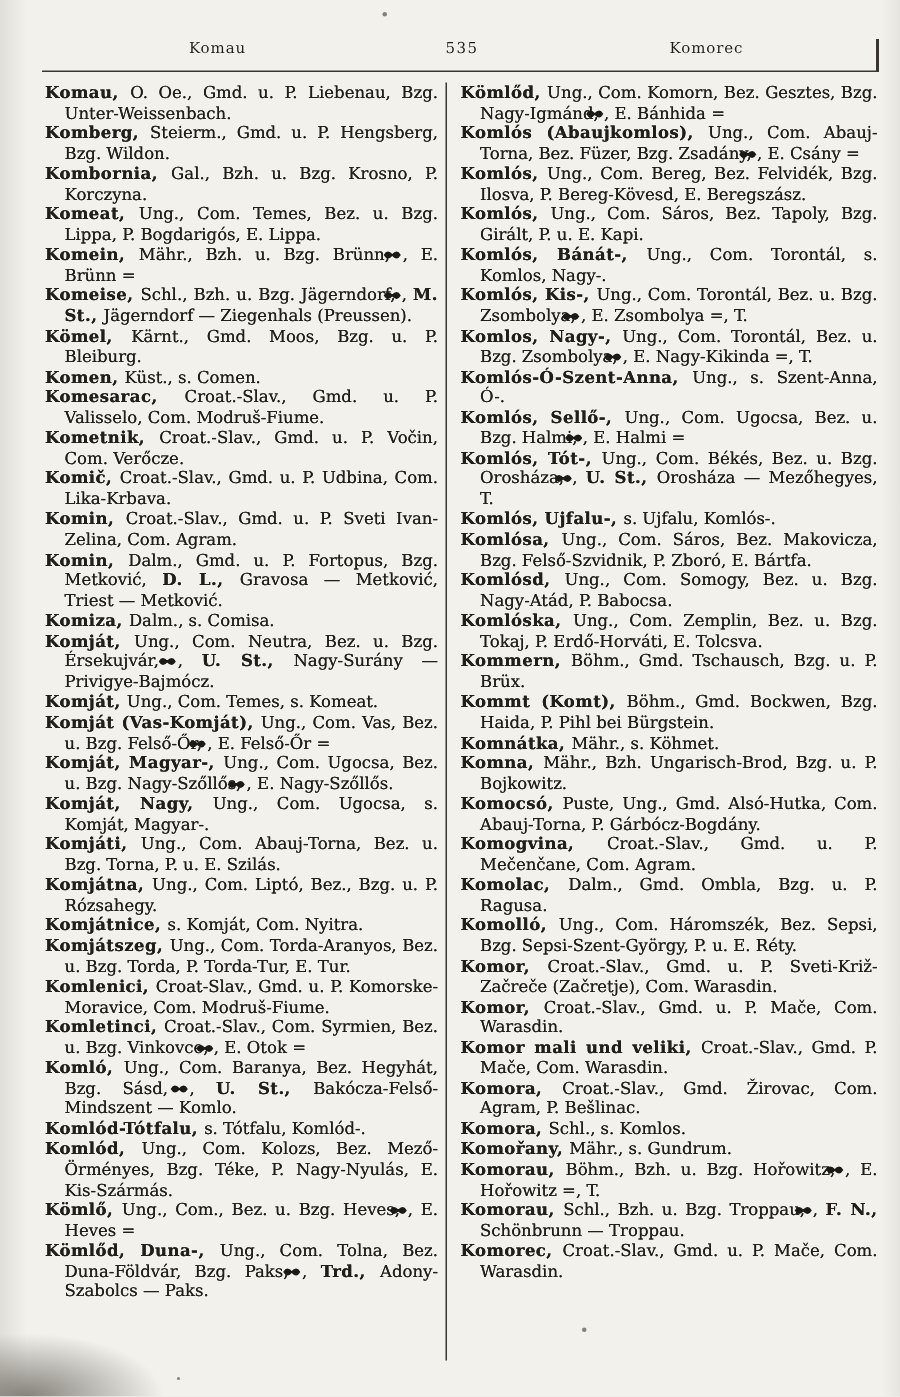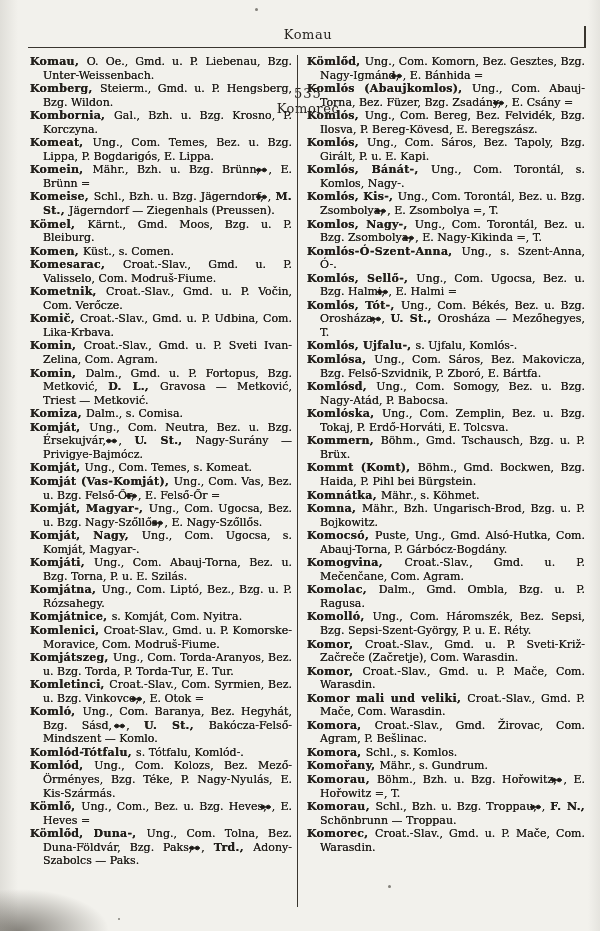--- a/index.html
+++ b/index.html
@@ -21,25 +21,25 @@
   
   .page::before{
     content:"";position:absolute;inset:0;pointer-events:none;
     background:
       linear-gradient(90deg, rgba(60,55,45,0.10), rgba(60,55,45,0) 3%),
       linear-gradient(270deg, rgba(60,55,45,0.07), rgba(60,55,45,0) 2%),
       radial-gradient(ellipse 130px 60px at 3% 100%, rgba(45,40,32,0.55), rgba(45,40,32,0) 70%);
   }
   .page-header{
     position:absolute;top:27px;left:30px;width:556px;
-    display:flex;align-items:center;
-    font-size:13px;letter-spacing:0.6px;flex-direction:column;
+    display:flex;align-items:flex-start;
+    font-size:10px;letter-spacing:0.6px;
   }
   .running-head{width:230px;text-align:center;}
-  .page-number{width:96px;text-align:center;letter-spacing:1px;margin-top:44px;}
+  .page-number{width:96px;text-align:center;letter-spacing:1px;}
   .header-rule{
     position:absolute;top:47px;left:28px;width:558px;height:0;
     border-top:1.6px solid var(--rule);
   }
   .columns{
     position:absolute;top:55px;left:30px;width:556px;
     display:flex;align-items:flex-start;
   }
   .col{
     font-size:11px;line-height:13.55px;
@@ -101,22 +101,22 @@
         <p class="entry"><span class="hw">Komját (Vas-Komját), </span><span class="reg">Ung.</span><span>, Com. Vas, Bez. u. Bzg. Felső-Őr, </span><span class="posthorn"><svg width="13" height="8" viewBox="0 0 14 9" aria-hidden="true">
               <path d="M1.2 4.5 Q3.4 0.4 7 4.5 Q10.6 8.6 12.8 4.5 Q10.6 0.4 7 4.5 Q3.4 8.6 1.2 4.5 Z" fill="#1c1a17" stroke="#1c1a17" stroke-width="1.1"></path>
             </svg></span><span>, E. Felső-Őr =</span></p>
         <p class="entry"><span class="hw">Komját, Magyar-, </span><span class="reg">Ung.</span><span>, Com. Ugocsa, Bez. u. Bzg. Nagy-Szőllős, </span><span class="posthorn"><svg width="13" height="8" viewBox="0 0 14 9" aria-hidden="true">
               <path d="M1.2 4.5 Q3.4 0.4 7 4.5 Q10.6 8.6 12.8 4.5 Q10.6 0.4 7 4.5 Q3.4 8.6 1.2 4.5 Z" fill="#1c1a17" stroke="#1c1a17" stroke-width="1.1"></path>
             </svg></span><span>, E. Nagy-Szőllős.</span></p>
         <p class="entry"><span class="hw">Komját, Nagy, </span><span class="reg">Ung.</span><span>, Com. Ugocsa, s. Komját, Magyar-.</span></p>
         <p class="entry"><span class="hw">Komjáti, </span><span class="reg">Ung.</span><span>, Com. Abauj-Torna, Bez. u. Bzg. Torna, P. u. E. Szilás.</span></p>
         <p class="entry"><span class="hw">Komjátna, </span><span class="reg">Ung.</span><span>, Com. Liptó, Bez., Bzg. u. P. Rózsahegy.</span></p>
         <p class="entry"><span class="hw">Komjátnice, </span><span>s. Komját, Com. Nyitra.</span></p>
+        <p class="entry"><span class="hw">Komjátszeg, </span><span class="reg">Ung.</span><span>, Com. Torda-Aranyos, Bez. u. Bzg. Torda, P. Torda-Tur, E. Tur.</span></p>
         <p class="entry"><span class="hw">Komlenici, </span><span class="reg">Croat-Slav.</span><span>, Gmd. u. P. Komorske-Moravice, Com. Modruš-Fiume.</span></p>
-        <p class="entry"><span class="hw">Komjátszeg, </span><span class="reg">Ung.</span><span>, Com. Torda-Aranyos, Bez. u. Bzg. Torda, P. Torda-Tur, E. Tur.</span></p>
         <p class="entry"><span class="hw">Komletinci, </span><span class="reg">Croat.-Slav.</span><span>, Com. Syrmien, Bez. u. Bzg. Vinkovce, </span><span class="posthorn"><svg width="13" height="8" viewBox="0 0 14 9" aria-hidden="true">
               <path d="M1.2 4.5 Q3.4 0.4 7 4.5 Q10.6 8.6 12.8 4.5 Q10.6 0.4 7 4.5 Q3.4 8.6 1.2 4.5 Z" fill="#1c1a17" stroke="#1c1a17" stroke-width="1.1"></path>
             </svg></span><span>, E. Otok =</span></p>
         <p class="entry"><span class="hw">Komló, </span><span class="reg">Ung.</span><span>, Com. Baranya, Bez. Hegyhát, Bzg. Sásd, </span><span class="posthorn"><svg width="13" height="8" viewBox="0 0 14 9" aria-hidden="true">
               <path d="M1.2 4.5 Q3.4 0.4 7 4.5 Q10.6 8.6 12.8 4.5 Q10.6 0.4 7 4.5 Q3.4 8.6 1.2 4.5 Z" fill="#1c1a17" stroke="#1c1a17" stroke-width="1.1"></path>
             </svg></span><span>, </span><span class="abbr-b">U. St., </span><span>Bakócza-Felső-Mindszent — Komlo.</span></p>
         <p class="entry"><span class="hw">Komlód-Tótfalu, </span><span>s. Tótfalu, Komlód-.</span></p>
         <p class="entry"><span class="hw">Komlód, </span><span class="reg">Ung.</span><span>, Com. Kolozs, Bez. Mező-Örményes, Bzg. Téke, P. Nagy-Nyulás, E. Kis-Szármás.</span></p>
         <p class="entry"><span class="hw">Kömlő, </span><span class="reg">Ung.</span><span>, Com., Bez. u. Bzg. Heves, </span><span class="posthorn"><svg width="13" height="8" viewBox="0 0 14 9" aria-hidden="true">
               <path d="M1.2 4.5 Q3.4 0.4 7 4.5 Q10.6 8.6 12.8 4.5 Q10.6 0.4 7 4.5 Q3.4 8.6 1.2 4.5 Z" fill="#1c1a17" stroke="#1c1a17" stroke-width="1.1"></path>

